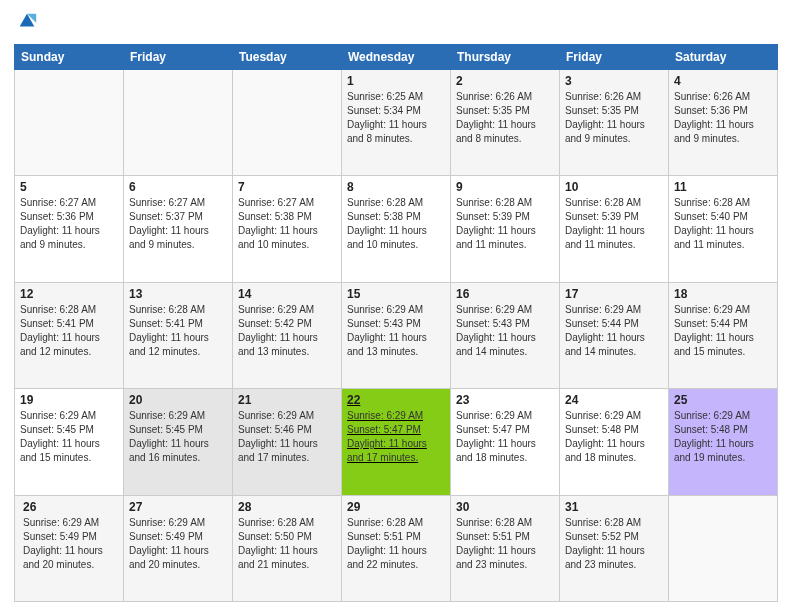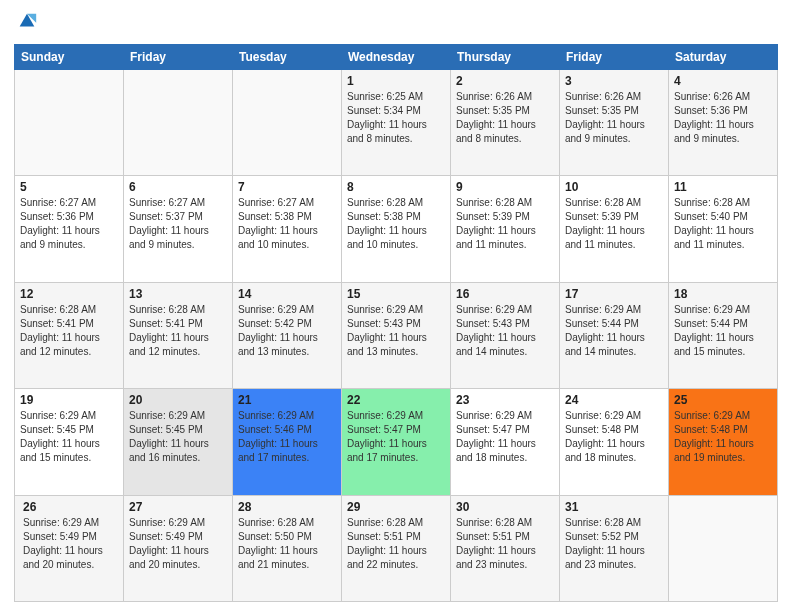--- a/index.html
+++ b/index.html
@@ -268,45 +268,45 @@
             <div class="day-info" style="white-space: pre-line;">Sunrise: 6:29 AM
 Sunset: 5:45 PM
 Daylight: 11 hours and 15 minutes.</div>
           </td>
           <td style="background: #e5e5e5;">
             <span class="day-number">20</span>
             <div class="day-info" style="white-space: pre-line;">Sunrise: 6:29 AM
 Sunset: 5:45 PM
 Daylight: 11 hours and 16 minutes.</div>
           </td>
-          <td style="background: #3b82f6;">
+          <td style="background: #e5e5e5;">
             <span class="day-number">21</span>
             <div class="day-info" style="white-space: pre-line;">Sunrise: 6:29 AM
 Sunset: 5:46 PM
 Daylight: 11 hours and 17 minutes.</div>
           </td>
-          <td style="background: #86efac;">
+          <td style="background: #84cc16; text-decoration: underline;">
             <span class="day-number">22</span>
             <div class="day-info" style="white-space: pre-line;">Sunrise: 6:29 AM
 Sunset: 5:47 PM
 Daylight: 11 hours and 17 minutes.</div>
           </td>
           <td style="background: rgb(255, 255, 255);">
             <span class="day-number">23</span>
             <div class="day-info" style="white-space: pre-line;">Sunrise: 6:29 AM
 Sunset: 5:47 PM
 Daylight: 11 hours and 18 minutes.</div>
           </td>
           <td style="background: rgb(255, 255, 255);">
             <span class="day-number">24</span>
             <div class="day-info" style="white-space: pre-line;">Sunrise: 6:29 AM
 Sunset: 5:48 PM
 Daylight: 11 hours and 18 minutes.</div>
           </td>
-          <td style="background: #f97316;">
+          <td style="background: #c4b5fd;">
             <span class="day-number">25</span>
             <div class="day-info" style="white-space: pre-line;">Sunrise: 6:29 AM
 Sunset: 5:48 PM
 Daylight: 11 hours and 19 minutes.</div>
           </td>
         </tr>
         <tr>
           <td style="background: rgb(245, 245, 245); padding-left: 8px;">
             <span class="day-number">26</span>
             <div class="day-info" style="white-space: pre-line;">Sunrise: 6:29 AM

